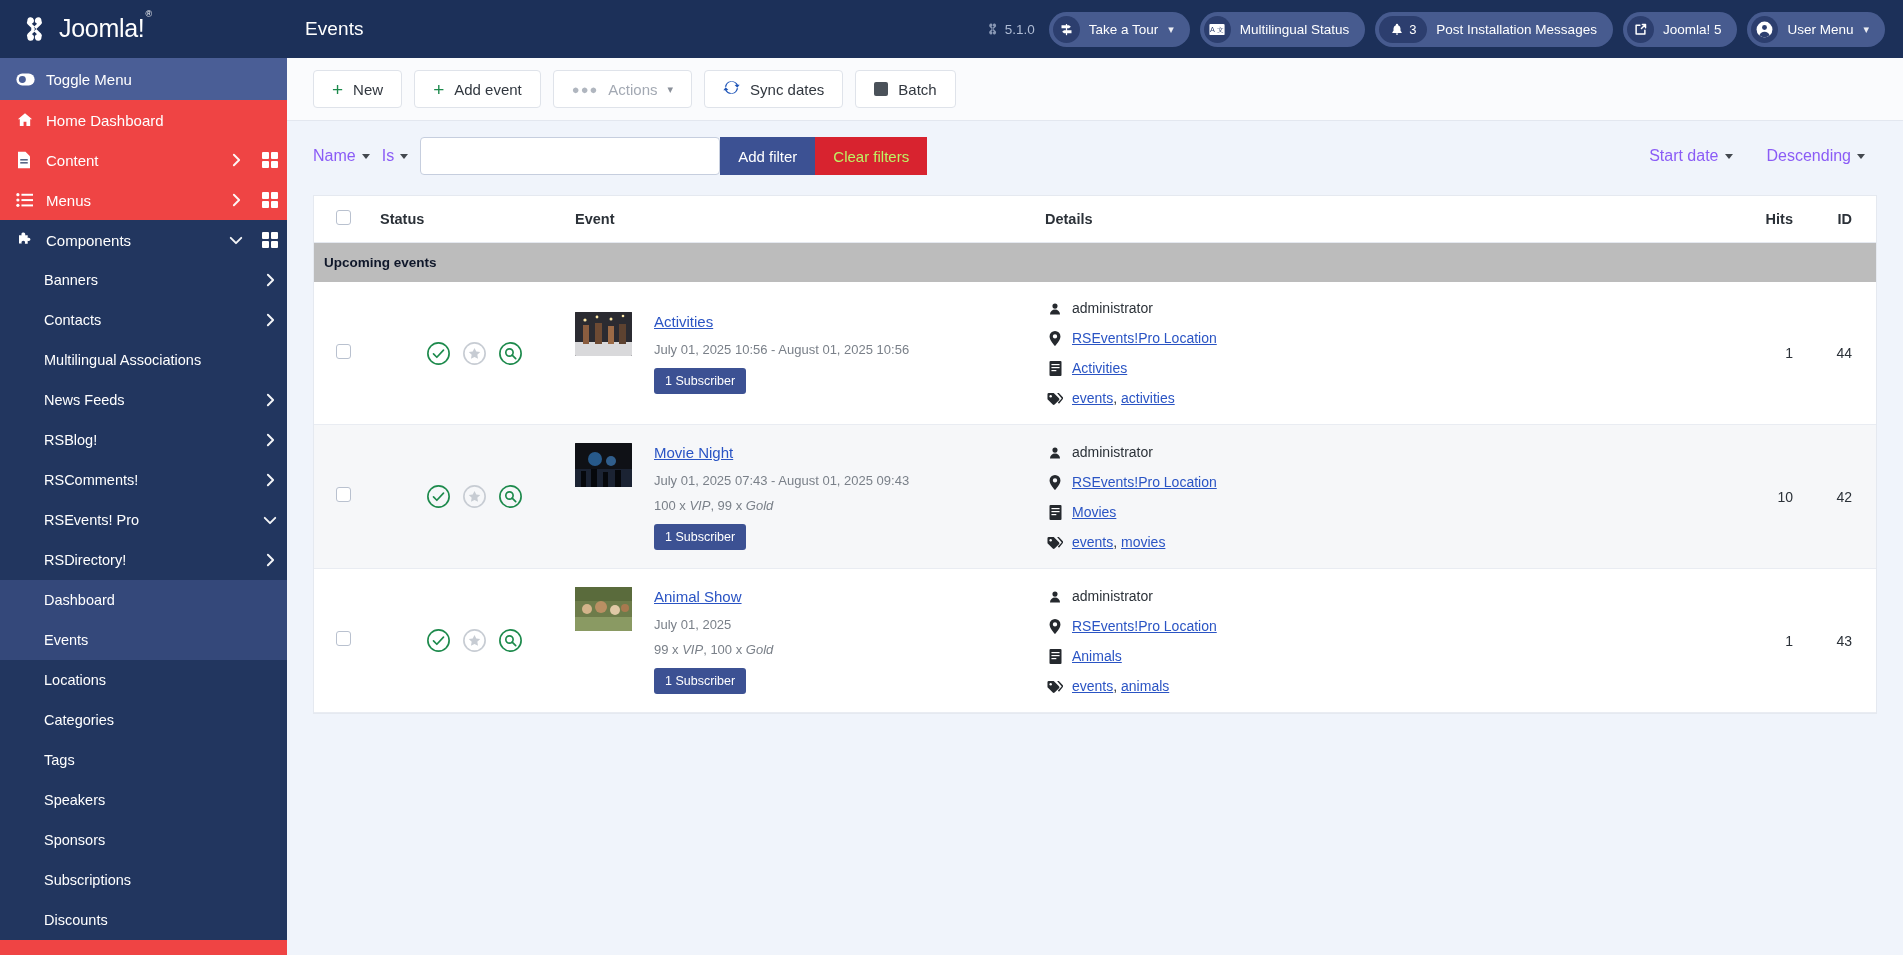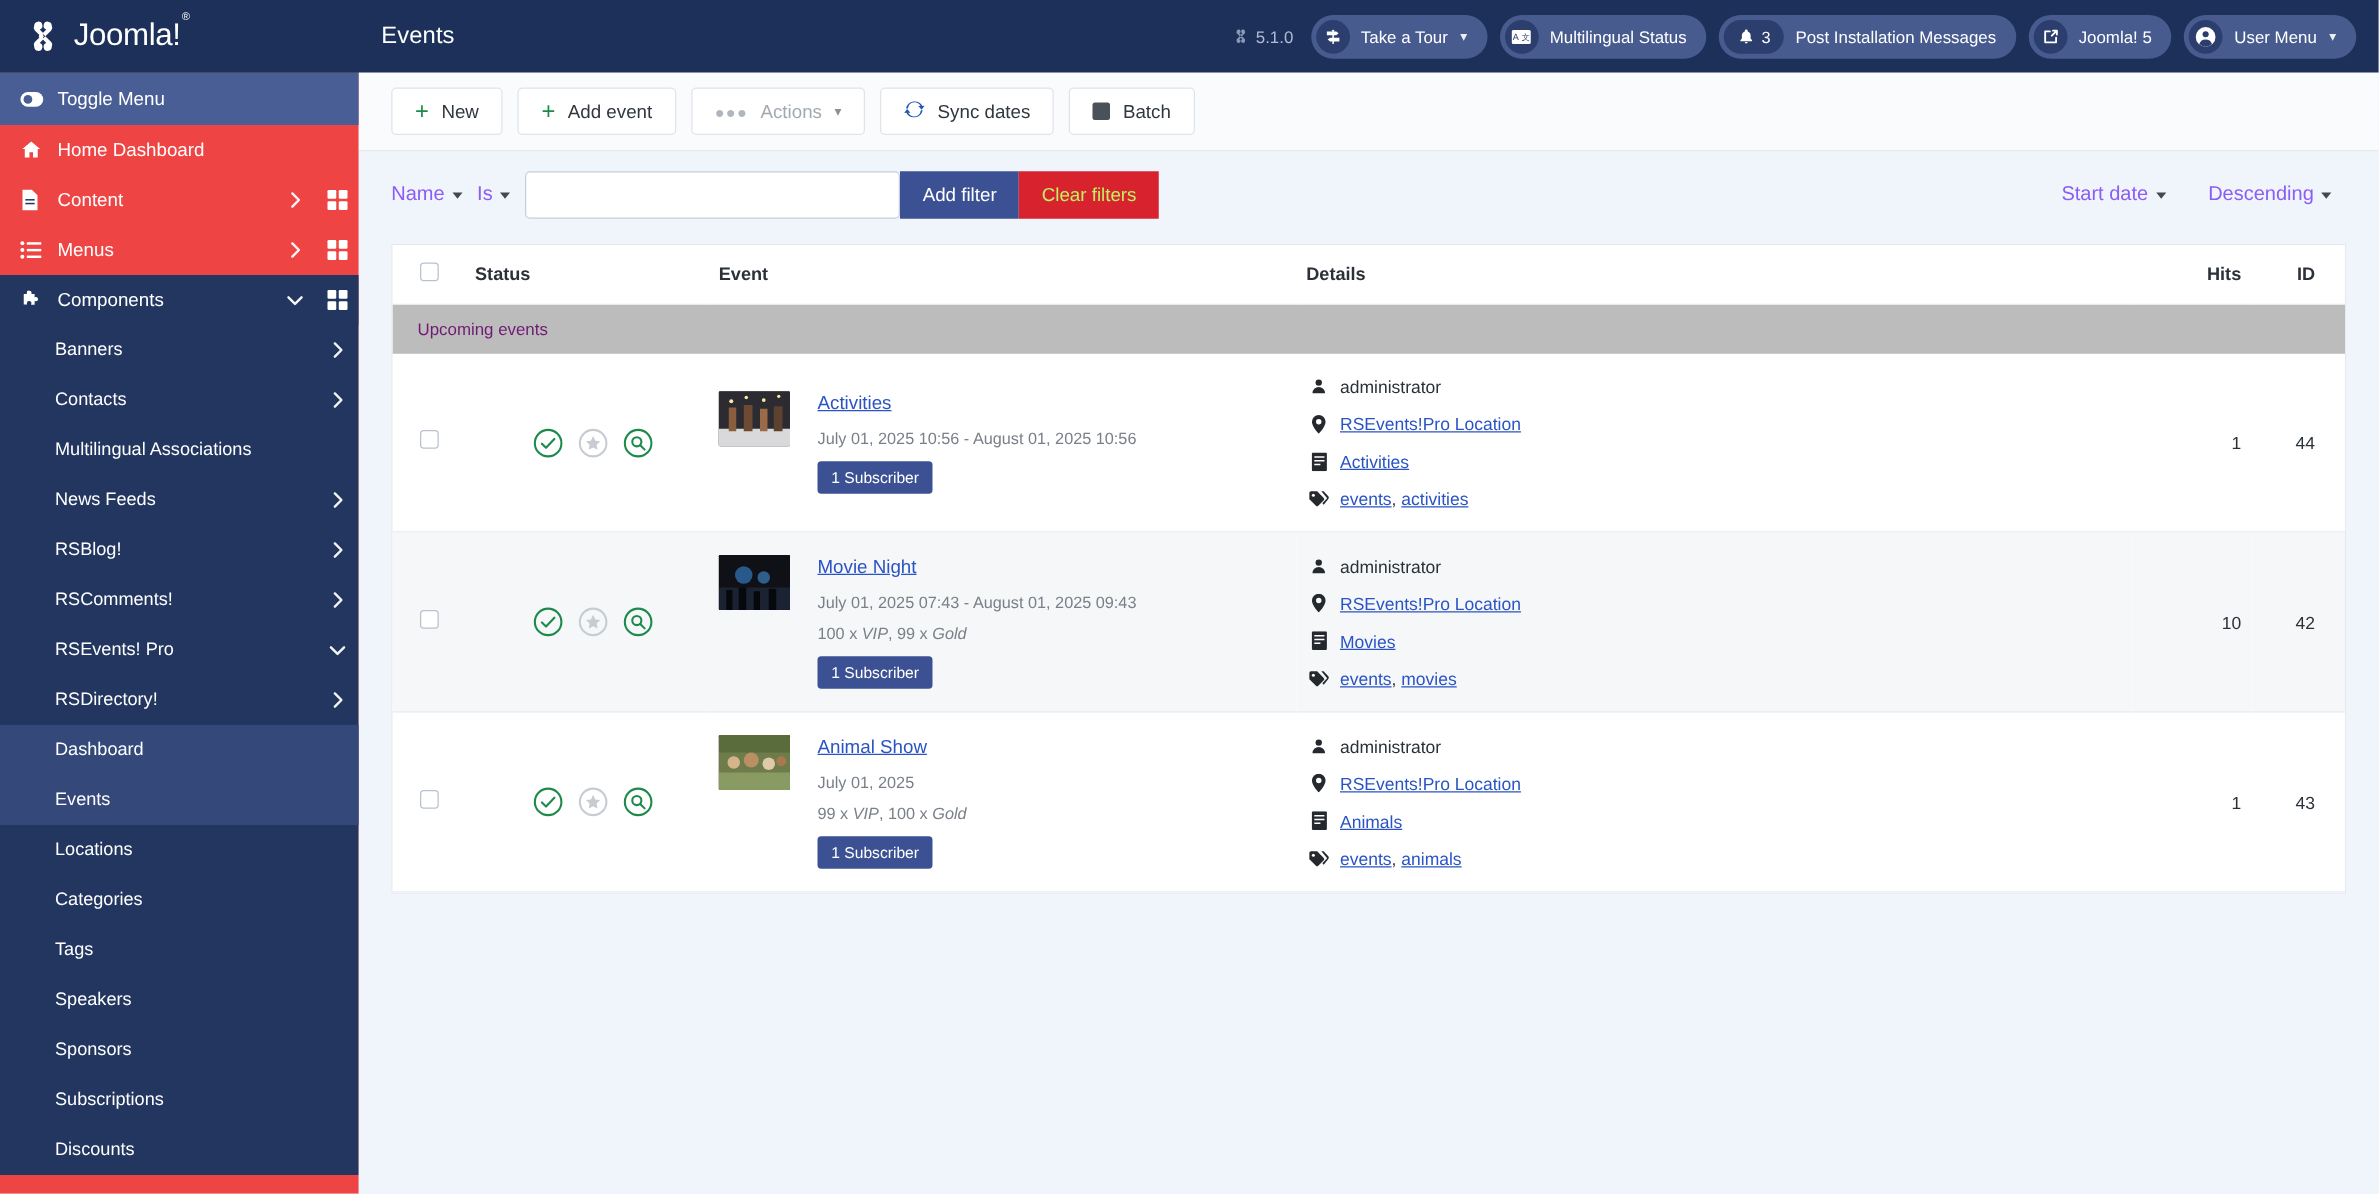--- a/index.html
+++ b/index.html
@@ -268,23 +268,23 @@
   .col-chk   { width: 58px;  text-align: center !important; }
   .col-status{ width: 195px; }
   .col-event { width: 470px; }
   .col-details{ }
   .col-hits  { width: 95px;  text-align: right !important; }
   .col-id    { width: 75px;  text-align: right !important; padding-right: 24px !important; }
 
   .group-row td {
     background: #bcbcbc;
     font-size: 13.5px;
-    font-weight: normal;
-    color: #701a75;
-    padding: 12px 20px;
+    font-weight: bold;
+    color: #0f172a;
+    padding: 12px 10px;
   }
   tbody.rows tr.event-row td {
     border-bottom: 1px solid #e9ecf2;
     padding: 18px 8px;
     vertical-align: middle;
   }
   tbody.rows tr.event-row.alt td { background: #f6f7f9; }
 
   .chk {
     width: 15px; height: 15px;
@@ -323,21 +323,21 @@
     margin-top: 11px;
     background: #3c5193;
     color: #fff;
     font-size: 12.5px;
     padding: 6px 11px;
     border-radius: 3px;
     cursor: pointer;
   }
 
   .details-cell { display: flex; flex-direction: column; gap: 14px; padding-left: 2px; }
-  .d-line { display: flex; align-items: center; gap: 9px; font-size: 14px; color: #2b3138; }
+  .d-line { display: flex; align-items: flex-end; gap: 9px; font-size: 14px; color: #2b3138; }
   .d-line a { color: #2a54c4; text-decoration: underline; cursor: pointer; }
   .d-ico { width: 16px; flex: 0 0 16px; display: flex; align-items: center; justify-content: center; }
   .hits-cell, .id-cell { font-size: 14px; color: #2b3138; text-align: right; }
   .id-cell { padding-right: 24px !important; }
 
   .sep { color: #2b3138; }
 </style>
 </head>
 <body>
 

